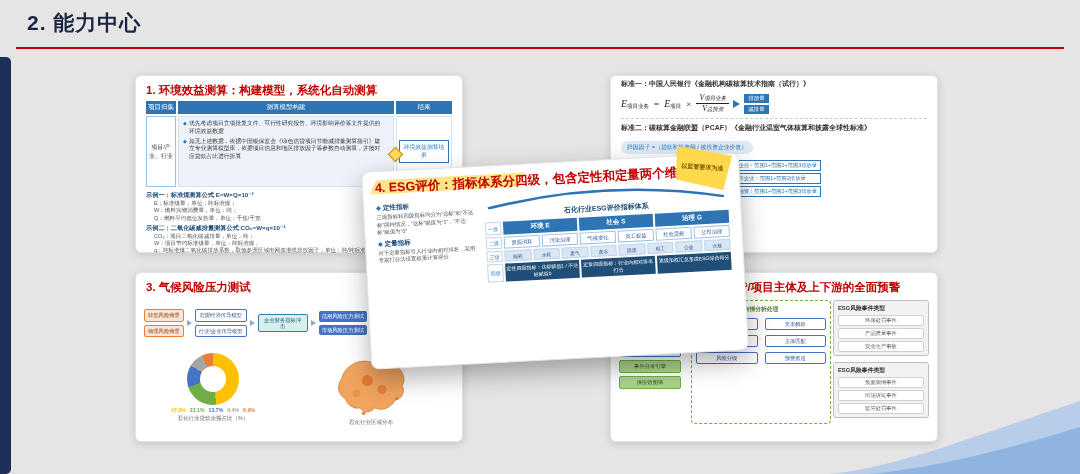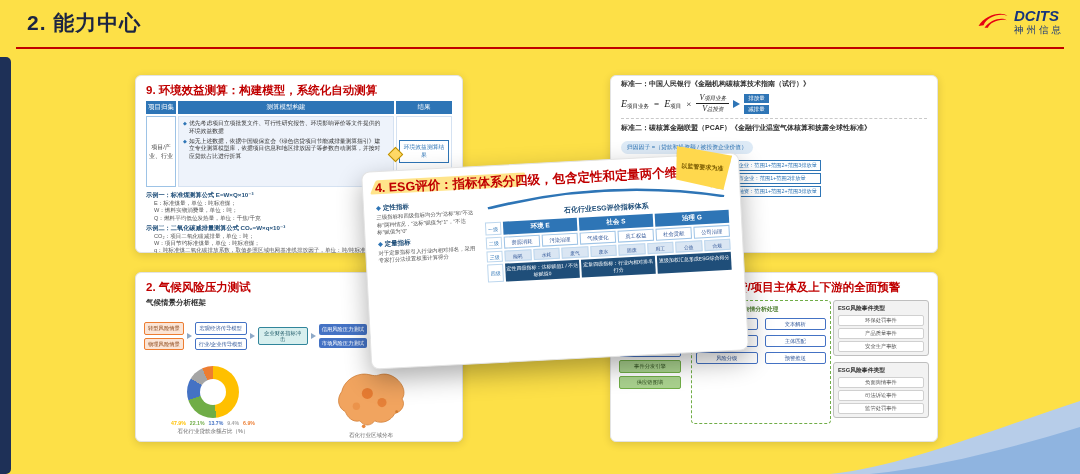--- a/index.html
+++ b/index.html
@@ -1,17 +1,17 @@
 <!DOCTYPE html>
 <html><head>
 <meta charset="utf-8">
 <style>
   *{margin:0;padding:0;box-sizing:border-box;}
   body{margin:0;background:#fff;}
-  .slide{position:relative;width:1080px;height:474px;background:#fde047;overflow:hidden;
+  .slide{position:relative;width:1080px;height:474px;background:#e5e5e5;overflow:hidden;
          font-family:"Liberation Sans","DejaVu Sans",sans-serif;}
 
   
   .hdr-title{position:absolute;left:27px;top:9px;font-size:21px;font-weight:700;color:#1b2442;letter-spacing:1px;}
   .hdr-line{position:absolute;left:16px;right:16px;top:47px;height:2px;background:#c00000;}
   .logo{position:absolute;right:16px;top:8px;display:flex;align-items:center;gap:4px;}
   .logo-swoosh{width:34px;height:24px;}
   .logo-txt{display:flex;flex-direction:column;line-height:1;}
   .logo-brand{font-size:15px;font-weight:700;font-style:italic;color:#16347c;}
   .logo-sub{font-size:9.5px;color:#16347c;letter-spacing:3px;margin-top:2px;}
@@ -129,39 +129,29 @@
   .l3-cell{flex:1;background:#dae6f3;border:1px solid #bdd7ee;color:#2f5597;font-size:4.8px;text-align:center;padding:1.5px 0;}
   .l4-cell{flex:1;background:#1f4e79;color:#fff;font-size:5px;text-align:center;padding:2px 1px;line-height:1.35;}
 </style>
 </head>
 <body>
 
 <div class="slide">
 
   <h1 class="hdr-title">2. 能力中心</h1>
   <div class="hdr-line"></div>
-  <div class="logo">
-    <svg class="logo-swoosh" viewBox="0 0 40 26">
-      <path d="M3 19 C10 6 30 1 37 7 C27 3 12 9 9 18 Z" fill="#e60012"></path>
-      <path d="M10 21 C16 12 30 8 36 12 C27 10 16 15 14 21 Z" fill="#e60012"></path>
-    </svg>
-    <div class="logo-txt">
-      <span class="logo-brand">DCITS</span>
-      <span class="logo-sub">神州信息</span>
-    </div>
-  </div>
 
   <div class="side-bar"></div>
   <svg class="wave" viewBox="0 0 250 85" preserveAspectRatio="none">
     <path d="M0 85 C70 78 150 45 250 12 L250 85 Z" fill="#b7cde9"></path>
     <path d="M40 85 C110 78 185 58 250 38 L250 85 Z" fill="#8fb4e0"></path>
   </svg>
 
   <section class="card card-env">
-    <h3 class="card-title">9. 环境效益测算：构建模型，系统化自动测算</h3>
+    <h3 class="card-title">1. 环境效益测算：构建模型，系统化自动测算</h3>
     <div class="env-main">
       <div class="env-side">
         <div class="env-side-hd">项目归集</div>
         <div class="env-side-bd">项目/产业、行业</div>
       </div>
       <div class="env-table">
         <div class="env-thead">
           <div class="env-th">测算模型构建</div>
           <div class="env-th env-th-result">结果</div>
         </div>
@@ -221,22 +211,21 @@
       <span class="arr-blue"></span>
       <span class="scope-stack">
         <span class="scope-box">上市企业：范围1+范围2+范围3排放量</span>
         <span class="scope-box">非上市企业：范围1+范围2排放量</span>
         <span class="scope-box">项目融资：范围1+范围2+范围3排放量</span>
       </span>
     </div>
   </section>
 
   <section class="card card-climate">
-    <h3 class="card-title">2. 气候风险压力测试</h3>
-    <p class="sub">气候情景分析框架</p>
+    <h3 class="card-title">3. 气候风险压力测试</h3>
     <div class="flow">
       <div class="fcol">
         <span class="fbox orange">转型风险情景</span>
         <span class="fbox orange">物理风险情景</span>
       </div>
       <span class="arr"></span>
       <div class="fcol">
         <span class="fbox blue-o">宏观经济传导模型</span>
         <span class="fbox blue-o">行业/企业传导模型</span>
       </div>

